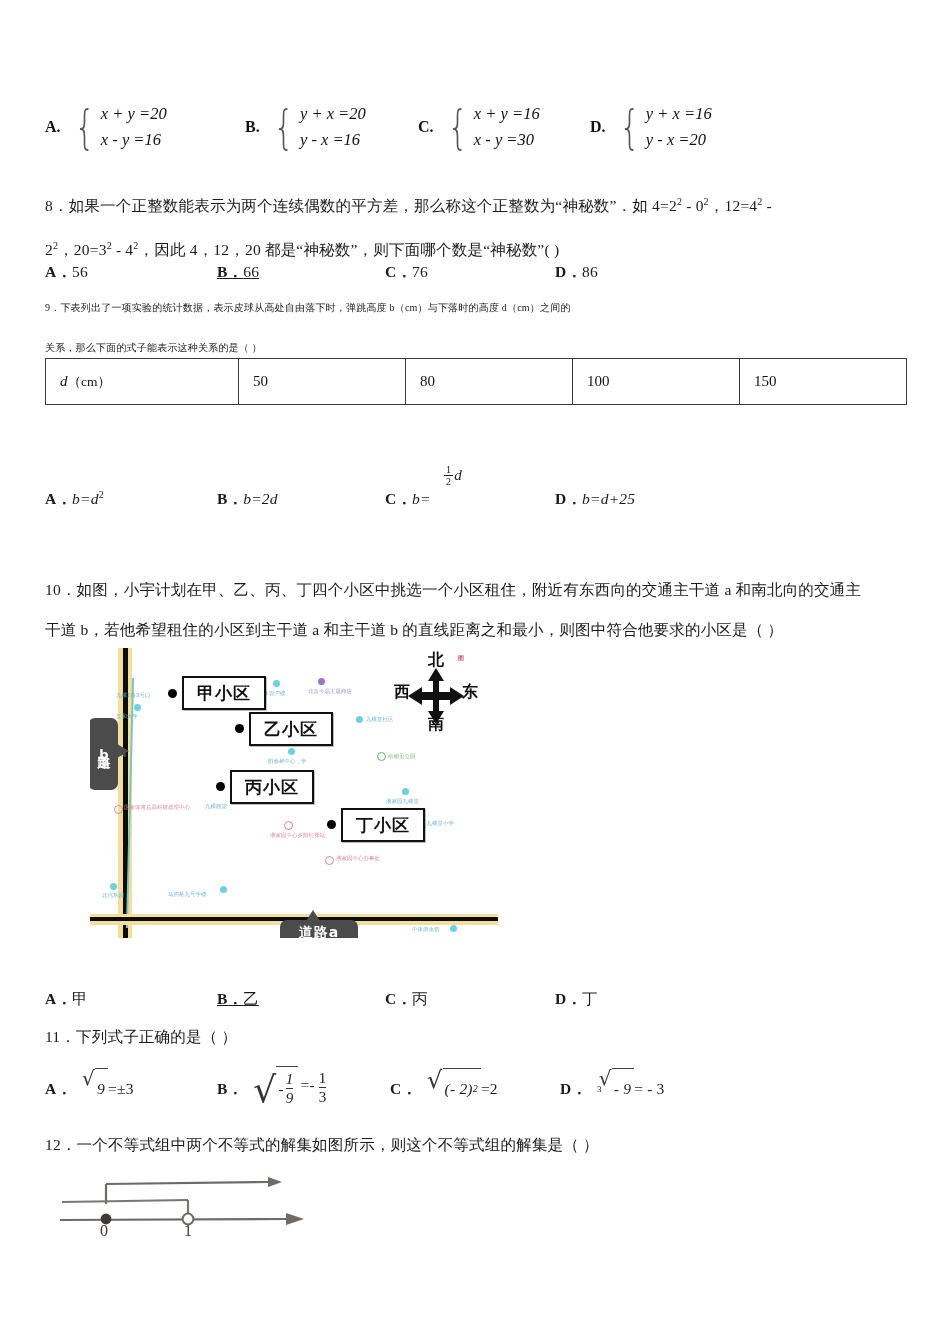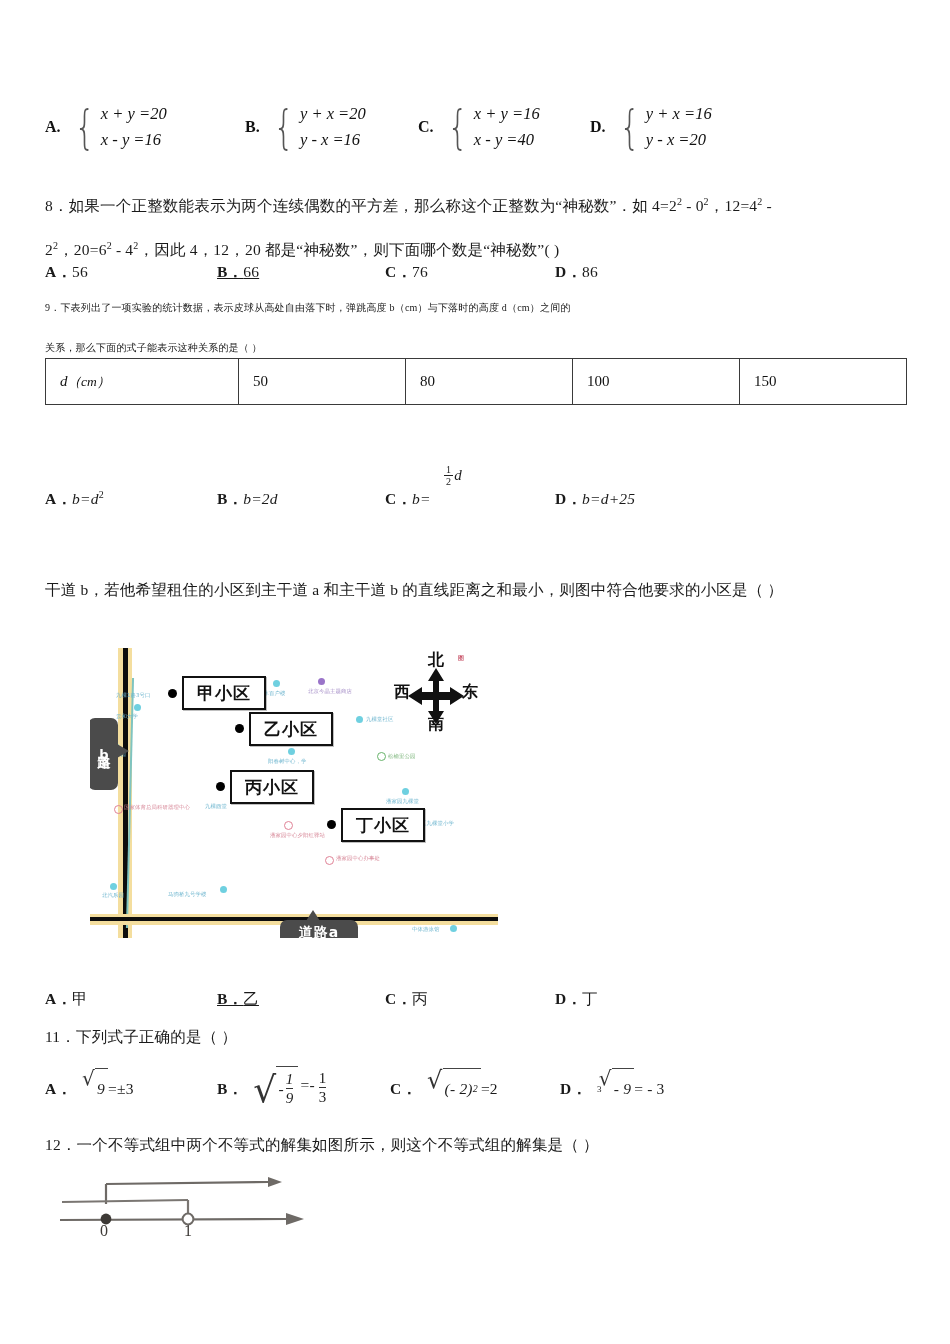--- a/index.html
+++ b/index.html
@@ -93,21 +93,21 @@
   }
   table.data td {
     border: 1.2px solid #3a3a3a;
     height: 45px;
     padding: 0 0 0 14px;
     font-size: 15px;
     font-family: "Liberation Serif", serif;
     vertical-align: middle;
   }
   table.data td.hdr { width: 178px; }
-  .unit { font-size: 13.5px; font-style: italic; }
+  .unit { font-size: 13.5px; }
 
   
   .q9opts { position: absolute; left: 45px; top: 462px; width: 865px; height: 62px; }
   .q9opts .o { position: absolute; bottom: 6px; white-space: nowrap; font-size: 15.5px; }
   .frac {
     display: inline-flex;
     flex-direction: column;
     align-items: center;
     vertical-align: middle;
     font-size: 10px;
@@ -304,39 +304,39 @@
       <span class="eqs">
         <span class="ital">y + x =20</span>
         <span class="ital">y - x =16</span>
       </span>
     </div>
     <div class="sys-item" style="left:373px;">
       <span class="lbl">C.</span>
       <span class="brace">{</span>
       <span class="eqs">
         <span class="ital">x + y =16</span>
-        <span class="ital">x - y =40</span>
+        <span class="ital">x - y =30</span>
       </span>
     </div>
     <div class="sys-item" style="left:545px;">
       <span class="lbl">D.</span>
       <span class="brace">{</span>
       <span class="eqs">
         <span class="ital">y + x =16</span>
         <span class="ital">y - x =20</span>
       </span>
     </div>
   </div>
 
   <div class="blk q8 qtext">
     <div class="ln">
       <span class="qnum">8．</span><span>如果一个正整数能表示为两个连续偶数的平方差，那么称这个正整数为“神秘数”．如 4=2</span><sup class="sm">2</sup><span> - 0</span><sup class="sm">2</sup><span>，12=4</span><sup class="sm">2</sup><span> - </span>
     </div>
     <div class="ln">
-      <span>2</span><sup class="sm">2</sup><span>，20=6</span><sup class="sm">2</sup><span> - 4</span><sup class="sm">2</sup><span>，因此 4，12，20 都是“神秘数”，则下面哪个数是“神秘数”(      )</span>
+      <span>2</span><sup class="sm">2</sup><span>，20=3</span><sup class="sm">2</sup><span> - 4</span><sup class="sm">2</sup><span>，因此 4，12，20 都是“神秘数”，则下面哪个数是“神秘数”(      )</span>
     </div>
   </div>
 
   <div class="optrow qtext" style="left:45px; top:253px;">
     <div class="o" style="left:0px;">
       <b class="opt-label">A．</b><span>56</span>
     </div>
     <div class="o" style="left:172px;text-decoration:underline;">
       <b class="opt-label">B．</b><span>66</span>
     </div>
@@ -385,20 +385,23 @@
         </span>
         <span class="ital">d</span>
       </span>
     </div>
     <div class="o" style="left:510px;">
       <b class="opt-label">D．</b><span class="ital">b=d+25</span>
     </div>
   </div>
 
   <div class="blk q10 qtext">
+    <div class="ln">
+      <span class="qnum">10．</span><span>如图，小宇计划在甲、乙、丙、丁四个小区中挑选一个小区租住，附近有东西向的交通主干道 a 和南北向的交通主</span>
+    </div>
     <div class="ln">干道 b，若他希望租住的小区到主干道 a 和主干道 b 的直线距离之和最小，则图中符合他要求的小区是（      ）</div>
   </div>
 
   <div class="map">
     <div class="road-v-outer"></div>
     <div class="road-v-inner"></div>
     <div class="road-v-thin"></div>
     <div class="road-h-outer"></div>
     <div class="road-h-inner"></div>
 

